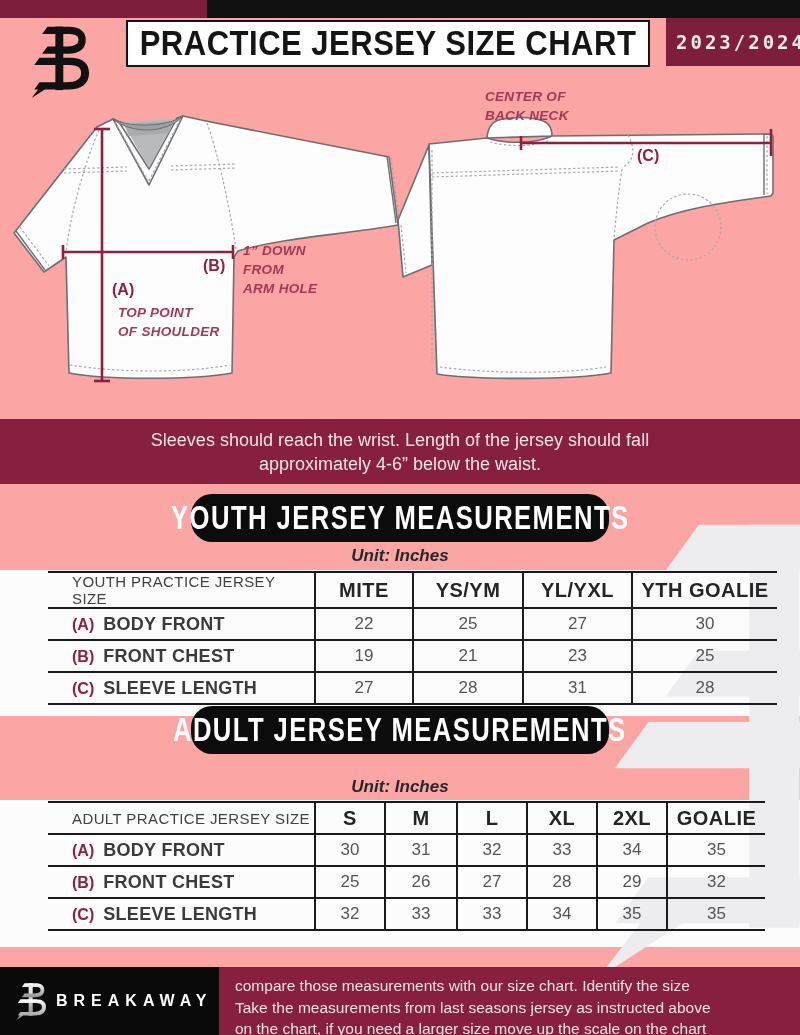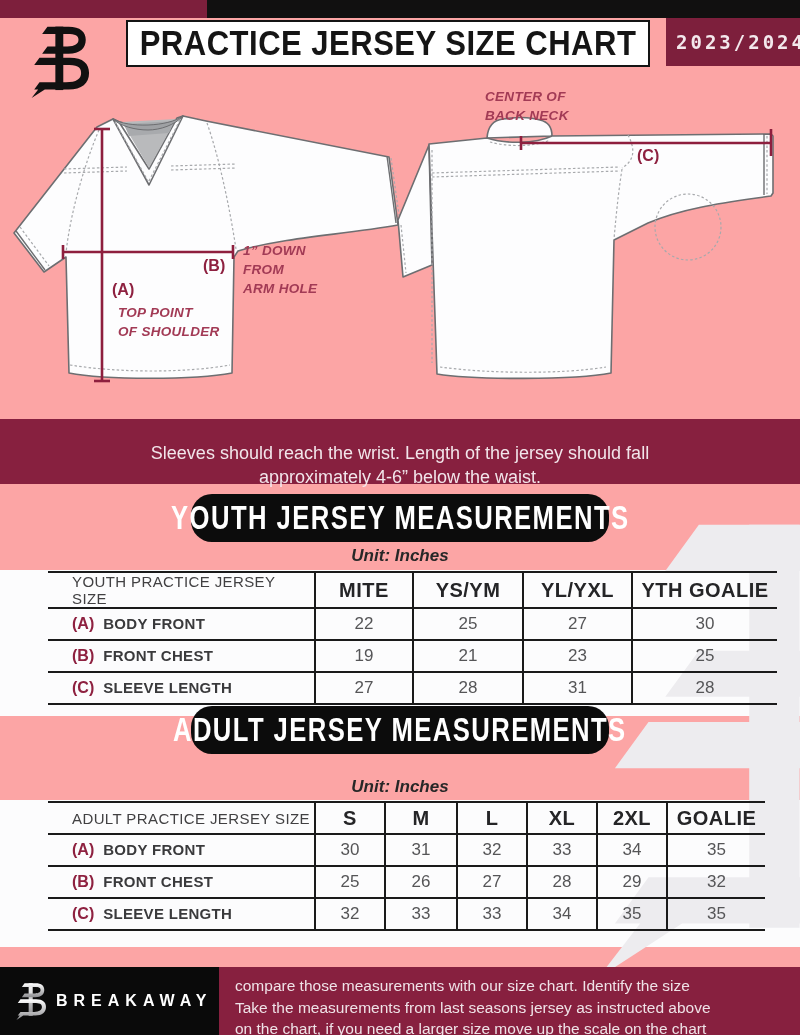--- a/index.html
+++ b/index.html
@@ -23,21 +23,21 @@
   
   .diagram { position:absolute; left:0; top:65px; width:800px; height:354px; z-index:3; }
   .diagram svg { position:absolute; left:0; top:0; }
   .m-key  { position:absolute; font-weight:800; font-size:16px; color:#8E2140; z-index:5; }
   .m-note { position:absolute; font-style:italic; font-weight:600; font-size:13.5px; line-height:19px;
             color:#A23A55; letter-spacing:.3px; z-index:5; }
   .m-note span { display:block; }
 
   
   .notice { position:absolute; left:0; top:419px; width:800px; height:65px; background:#87203F;
-            text-align:center; padding-top:22px; z-index:3; }
+            text-align:center; padding-top:9px; z-index:3; }
   .notice span { display:block; color:#F2E5EA; font-size:18px; line-height:24px; }
 
   
   .section-title { position:absolute; left:50%; transform:translateX(-50%); width:418px; height:48px;
                    background:#0C0C0C; border-radius:21px; display:flex; align-items:center;
                    justify-content:center; z-index:3; }
   .section-title span { color:#FFFFFF; font-size:27px; font-weight:700; letter-spacing:1.5px;
                         white-space:nowrap; transform:scale(.95,1.22); }
   .unit-line { position:absolute; left:0; width:800px; text-align:center; font-style:italic;
                font-weight:600; font-size:17px; color:#272727; z-index:3; }
@@ -46,21 +46,21 @@
   .table-band { position:absolute; left:0; width:800px; background:#FCFCFD; z-index:1; }
   .watermark  { position:absolute; left:556px; top:508px; z-index:2; pointer-events:none; }
   .size-table { position:absolute; left:48px; border-collapse:collapse; table-layout:fixed; z-index:3; }
   .size-table td { border-top:2px solid #1A1A1A; border-bottom:2px solid #1A1A1A; height:32px;
                    background:transparent; }
   .size-table td + td { border-left:2px solid #1A1A1A; }
   .lbl-h { font-size:15px; letter-spacing:.4px; color:#414042; padding-left:24px; }
   .col-h { font-weight:700; font-size:20px; color:#252527; text-align:center; letter-spacing:.5px; }
   .lbl   { padding-left:24px; }
   .rk    { color:#8E2140; font-weight:800; font-size:16px; margin-right:9px; }
-  .rl    { color:#3A3A3C; font-weight:600; font-size:15px; letter-spacing:.3px; }
+  .rl    { color:#3A3A3C; font-weight:600; font-size:18px; letter-spacing:.3px; }
   .val   { font-size:17px; color:#555557; text-align:center; }
 
   
   .footer { position:absolute; left:0; top:967px; width:800px; height:68px; display:flex; z-index:3; }
   .footer-left  { width:219px; height:68px; background:#0A0A0A; display:flex; align-items:center;
                   padding-left:13px; gap:9px; }
   .footer-left .brand { color:#FFFFFF; font-size:16px; font-weight:700; letter-spacing:6px; }
   .footer-right { flex:1; height:68px; background:#87203F; padding:8px 14px 0 16px; }
   .footer-right span { display:block; color:#EFE2E7; font-size:15.5px; line-height:21.5px; }
 </style>

